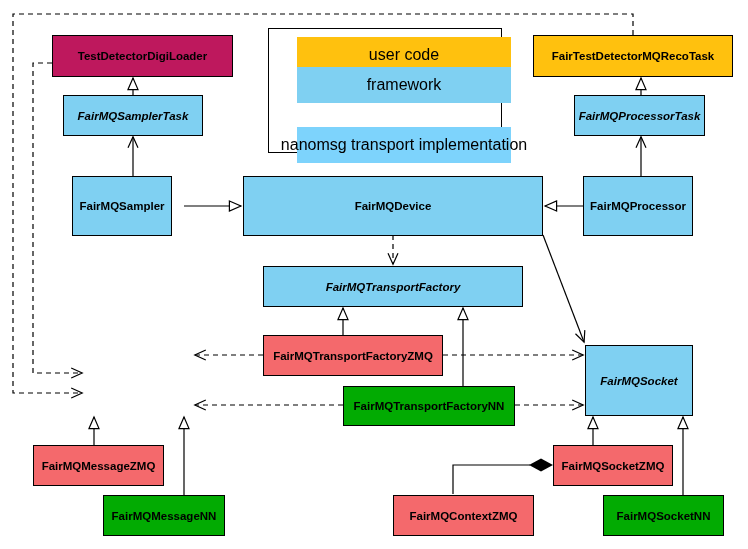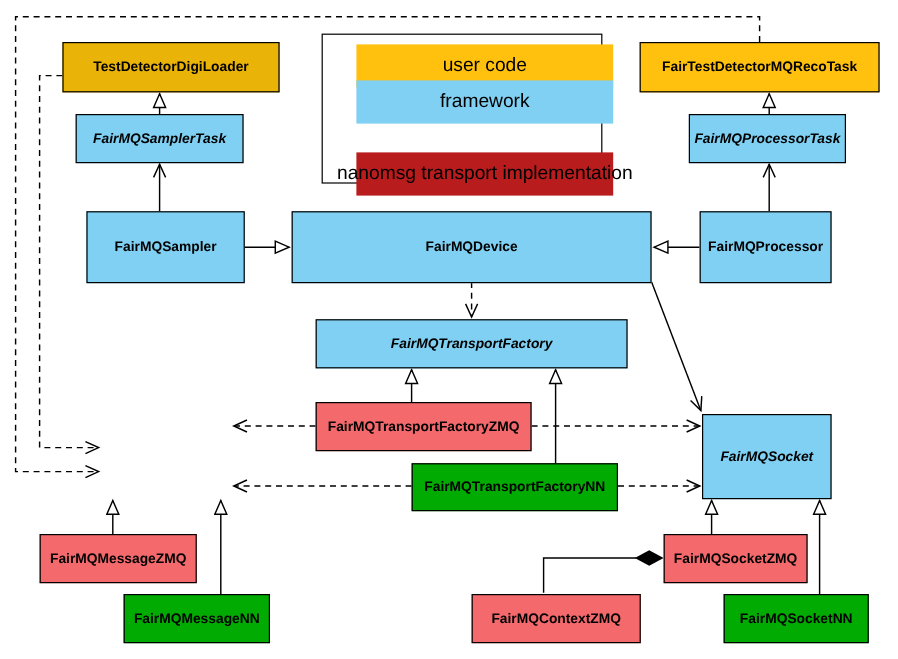--- a/index.html
+++ b/index.html
@@ -67,43 +67,43 @@
     <polyline points="52,63 33,63 33,373 82,373" fill="none" stroke="#000" stroke-width="1.2" stroke-dasharray="5,4" marker-end="url(#vee)"></polyline>
     <line x1="263" y1="355" x2="195" y2="355" stroke="#000" stroke-width="1.2" stroke-dasharray="5,4" marker-end="url(#vee)"></line>
     <line x1="443" y1="355" x2="583" y2="355" stroke="#000" stroke-width="1.2" stroke-dasharray="5,4" marker-end="url(#vee)"></line>
     <line x1="343" y1="405" x2="195" y2="405" stroke="#000" stroke-width="1.2" stroke-dasharray="5,4" marker-end="url(#vee)"></line>
     <line x1="515" y1="405" x2="583" y2="405" stroke="#000" stroke-width="1.2" stroke-dasharray="5,4" marker-end="url(#vee)"></line>
 
     <polyline points="453,494 453,465 530,465" fill="none" stroke="#000" stroke-width="1.2"></polyline>
     <polygon points="553,465 541,458.5 529,465 541,471.5" fill="#000000"></polygon>
   </svg>
 
-  <div class="node" style="left: 52px; top: 35px; width: 181px; height: 42px; background: #eab308;">TestDetectorDigiLoader</div>
+  <div class="node" style="left: 52px; top: 35px; width: 181px; height: 42px; background: #be185d;">TestDetectorDigiLoader</div>
   <div class="node" style="left: 533px; top: 35px; width: 200px; height: 42px; background: rgb(255, 193, 14);">FairTestDetectorMQRecoTask</div>
 
   <div class="node abstract" style="left: 63px; top: 95px; width: 140px; height: 41px; background: rgb(127, 208, 242);">FairMQSamplerTask</div>
   <div class="node abstract" style="left: 574px; top: 95px; width: 131px; height: 41px; background: rgb(127, 208, 242);">FairMQProcessorTask</div>
 
-  <div class="node" style="left: 72px; top: 176px; width: 132px; height: 60px; background: rgb(127, 208, 242);">FairMQSampler</div>
+  <div class="node" style="left: 72px; top: 176px; width: 100px; height: 60px; background: rgb(127, 208, 242);">FairMQSampler</div>
   <div class="node" style="left: 243px; top: 176px; width: 300px; height: 60px; background: rgb(127, 208, 242);">FairMQDevice</div>
   <div class="node" style="left: 583px; top: 176px; width: 110px; height: 60px; background: rgb(127, 208, 242);">FairMQProcessor</div>
 
   <div class="node abstract" style="left: 263px; top: 266px; width: 260px; height: 41px; background: rgb(127, 208, 242);">FairMQTransportFactory</div>
 
   <div class="node" style="left: 263px; top: 335px; width: 180px; height: 41px; background: rgb(244, 105, 108);">FairMQTransportFactoryZMQ</div>
   <div class="node" style="left: 343px; top: 386px; width: 172px; height: 40px; background: rgb(2, 171, 2); text-align: right;">FairMQTransportFactoryNN</div>
 
   <div class="node abstract" style="left: 585px; top: 345px; width: 108px; height: 71px; background: rgb(127, 208, 242);">FairMQSocket</div>
 
   <div class="node" style="left: 33px; top: 445px; width: 131px; height: 41px; background: rgb(244, 105, 108);">FairMQMessageZMQ</div>
   <div class="node" style="left: 103px; top: 495px; width: 122px; height: 41px; background: rgb(2, 171, 2);">FairMQMessageNN</div>
 
   <div class="node" style="left: 393px; top: 495px; width: 141px; height: 41px; background: rgb(244, 105, 108);">FairMQContextZMQ</div>
   <div class="node" style="left: 553px; top: 445px; width: 120px; height: 41px; background: rgb(244, 105, 108);">FairMQSocketZMQ</div>
   <div class="node" style="left: 603px; top: 495px; width: 121px; height: 41px; background: rgb(2, 171, 2);">FairMQSocketNN</div>
 
   <div id="legend-box">
     <div class="swatch" style="top: 8px; background: rgb(255, 193, 14);">user code</div>
     <div class="swatch" style="top: 38px; background: rgb(127, 208, 242);">framework</div>
-    <div class="swatch" style="top: 98px; background: #b91c1c;">nanomsg transport implementation</div>
+    <div class="swatch" style="top: 98px; background: #7dd3fc;">nanomsg transport implementation</div>
   </div>
 
 </div>
 
 </body></html>

